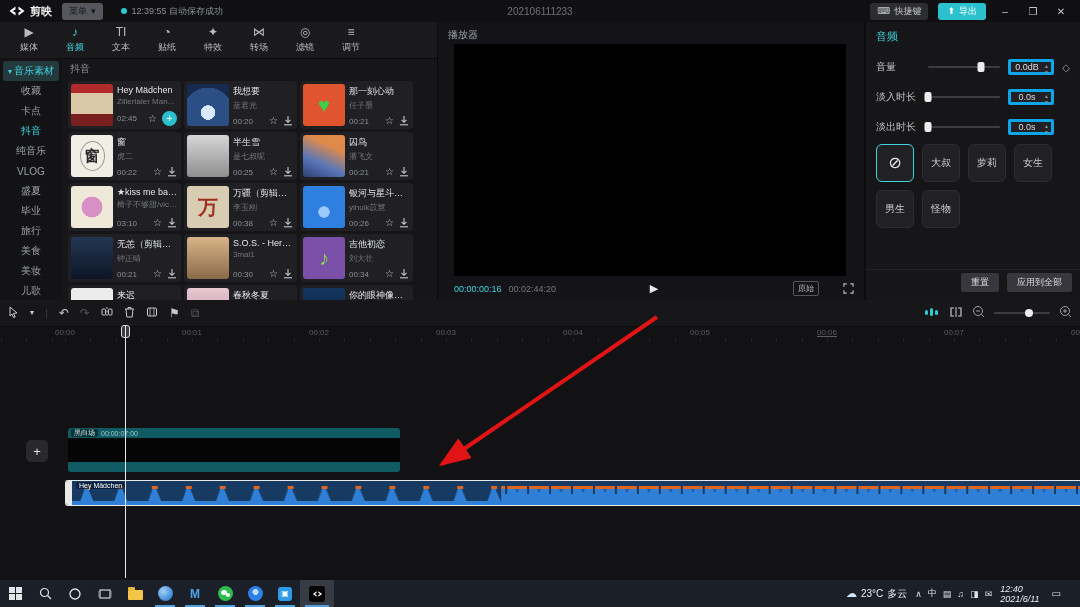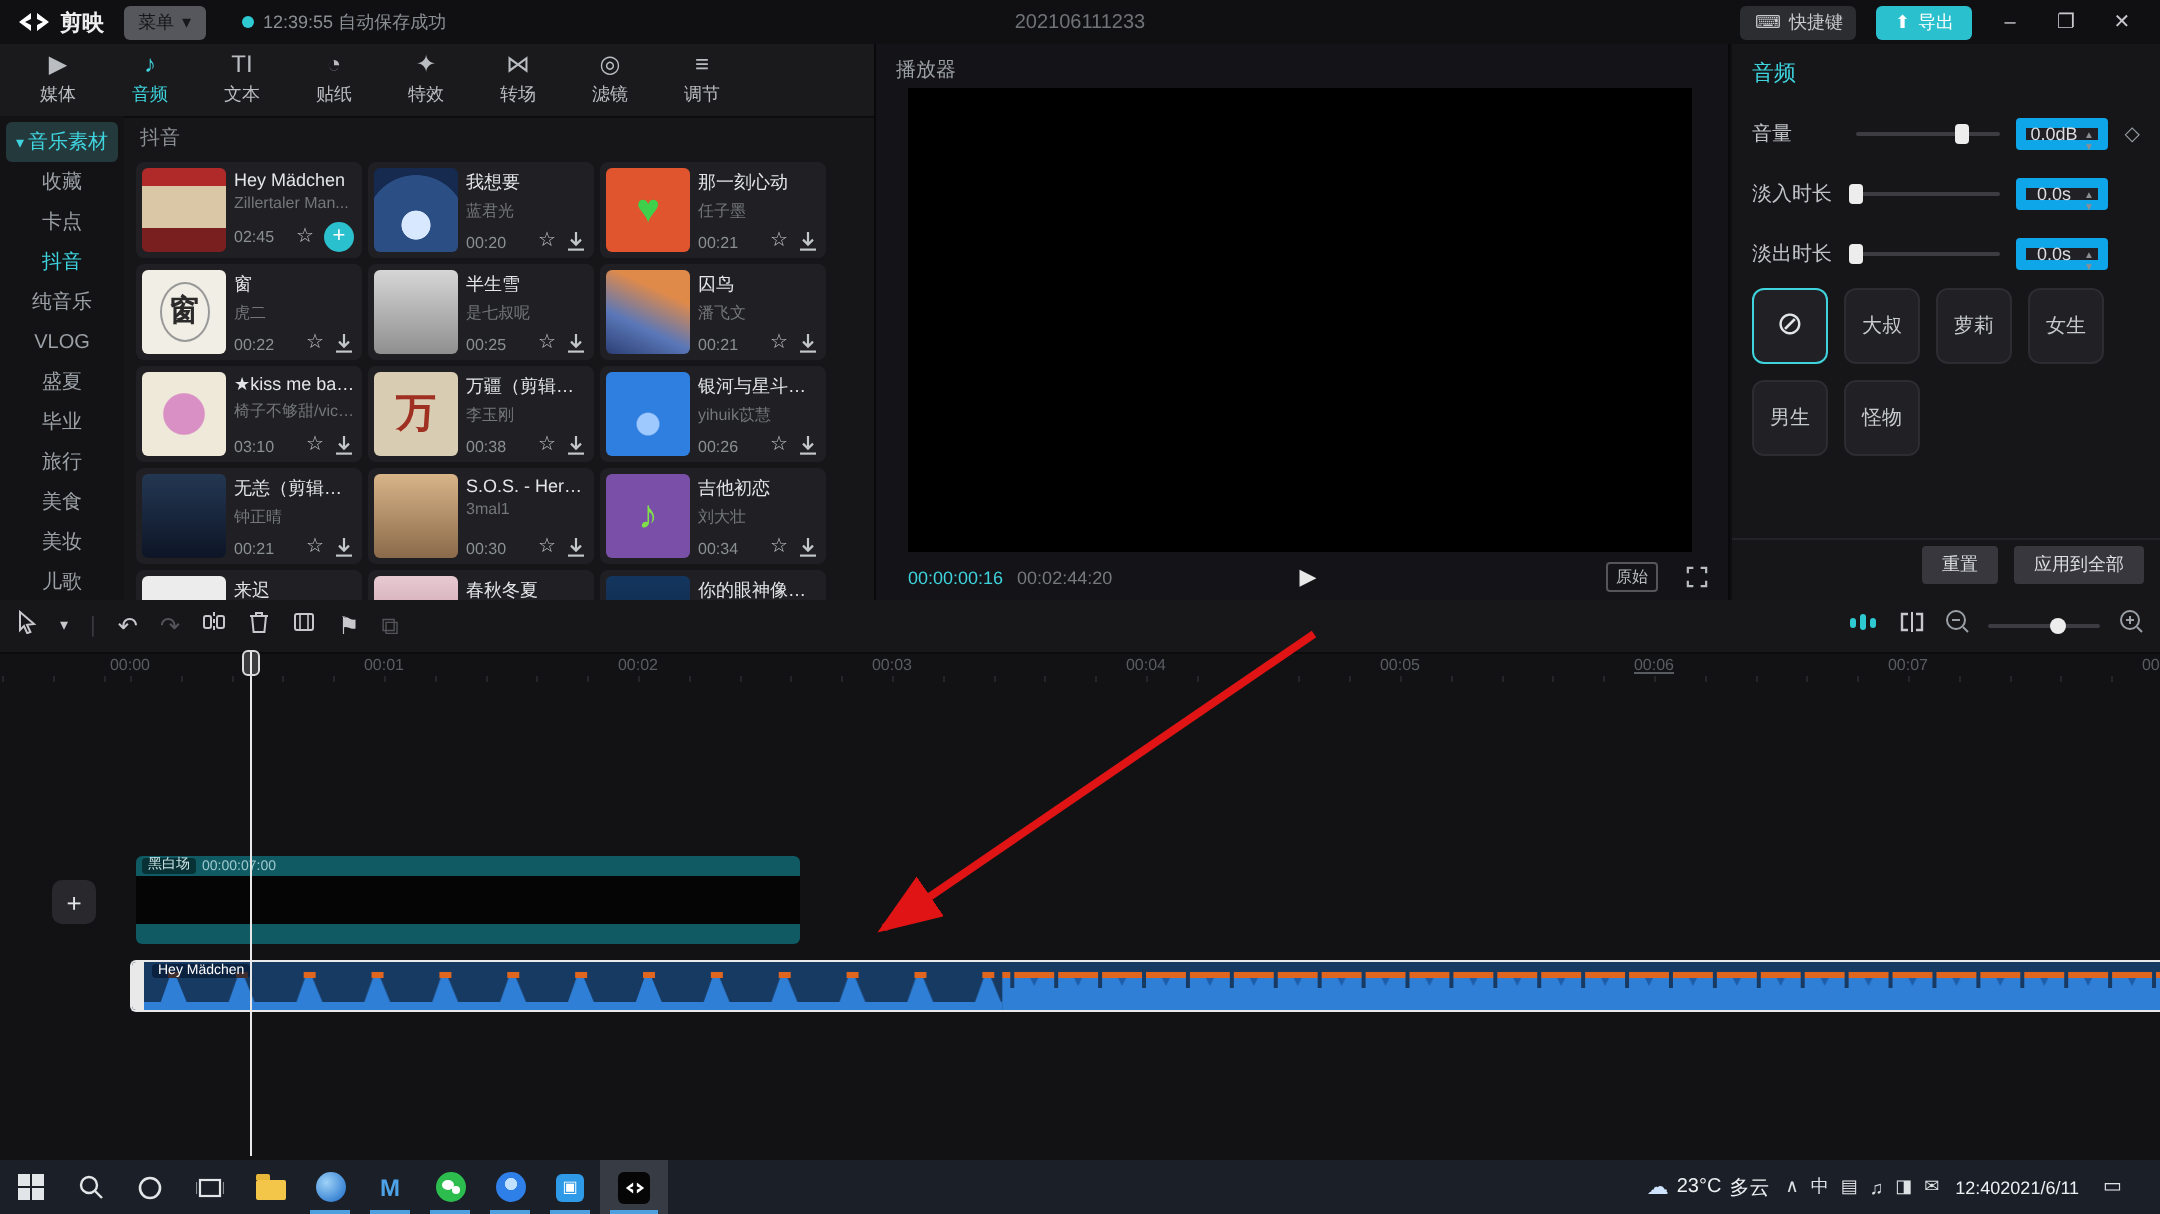--- a/index.html
+++ b/index.html
@@ -68,35 +68,35 @@
   .art15{background:linear-gradient(180deg,#14365e,#0c2242);}
 
   
   .player-panel{position:absolute;left:438px;top:22px;width:427px;height:278px;background:#141418;border-right:1px solid #09090b;box-sizing:border-box;}
   .player-head{position:absolute;left:10px;top:6px;font-size:10px;color:#9aa0a6;}
   .video{position:absolute;left:16px;top:22px;width:392px;height:232px;background:#000;}
   .pcontrols{position:absolute;left:16px;right:10px;bottom:3px;height:17px;display:flex;align-items:center;}
   .tc-cur{font-size:9px;color:#3ed3dd;}
   .tc-total{font-size:9px;color:#75787d;margin-left:7px;}
   .playbtn{position:absolute;left:50%;transform:translateX(-50%);color:#e8e8e8;font-size:11px;}
-  .pc-right{margin-left:auto;display:flex;align-items:center;gap:14px;text-align:center;}
+  .pc-right{margin-left:auto;display:flex;align-items:center;gap:24px;text-align:center;}
   .chip-orig{border:1px solid #55565a;border-radius:2px;font-size:8px;color:#b9bcc0;padding:1px 4px;}
   .expand svg{display:block;}
 
   
   .right-panel{position:absolute;left:866px;top:22px;width:214px;height:278px;background:#161619;box-sizing:border-box;padding:0 10px;}
   .rp-head{font-size:11px;color:#3ed3dd;margin-top:7px;}
   .seg{margin-top:9px;display:flex;height:19px;background:#1d1d21;border-radius:2px;overflow:hidden;}
   .seg-btn{flex:1;display:flex;align-items:center;justify-content:center;font-size:10px;color:#8a8f94;}
   .seg-btn.on{background:#37373d;color:#eceff1;}
   .srow{display:flex;align-items:center;margin-top:16px;height:14px;}
   .slabel{width:52px;font-size:10px;color:#c0c3c6;flex:none;}
   .strack{flex:1;height:2px;background:#3c3c42;border-radius:1px;position:relative;margin-right:8px;}
   .sknob{position:absolute;top:-4px;width:7px;height:10px;background:#ededed;border-radius:2px;transform:translateX(-50%);}
-  .valbox{width:46px;height:16px;background:#202025;border:5px solid #0ea5e9;border-radius:2px;flex:none;position:relative;display:flex;align-items:center;justify-content:center;font-size:9px;color:#dcdee1;padding-right:8px;box-sizing:border-box;}
+  .valbox{width:46px;height:16px;background:#202025;border:3px solid #0ea5e9;border-radius:2px;flex:none;position:relative;display:flex;align-items:center;justify-content:center;font-size:9px;color:#dcdee1;padding-right:8px;box-sizing:border-box;}
   .stepper{position:absolute;right:2px;top:1px;display:flex;flex-direction:column;line-height:6px;font-size:5px;color:#8a8f94;}
   .kfslot{width:16px;flex:none;text-align:right;font-size:10px;color:#9aa0a6;}
   .voice-title{margin-top:17px;font-size:10px;color:#c0c3c6;}
   .voices{display:flex;flex-wrap:wrap;gap:8px;margin-top:10px;width:190px;}
   .voice{width:38px;height:38px;background:#202025;border:1px solid #2c2c31;border-radius:6px;display:flex;align-items:center;justify-content:center;font-size:10px;color:#c8cbce;box-sizing:border-box;flex-direction:column;}
   .voice.selected-none{border-color:#3ed3dd;}
   .voice .vicon{font-size:16px;color:#e3e6e9;line-height:16px;}
   .rp-sep{position:absolute;left:0;right:0;bottom:30px;border-top:1px solid #232327;}
   .rp-foot{position:absolute;bottom:8px;right:8px;display:flex;gap:8px;}
   .rbtn{background:#37373d;border-radius:2px;font-size:9px;color:#dcdee1;padding:3px 10px;}
@@ -150,21 +150,21 @@
   .app-photo{width:14px;height:14px;border-radius:3px;background:#2f9ae8;display:flex;align-items:center;justify-content:center;color:#fff;font-size:8px;}
   .capcut-sq{width:16px;height:16px;border-radius:3px;background:#060607;display:flex;align-items:center;justify-content:center;}
   .folder{width:15px;height:10px;background:#f3c64a;border-radius:1px;position:relative;margin-top:3px;}
   .folder::before{content:"";position:absolute;left:0;top:-3px;width:7px;height:3px;background:#e8b73a;border-radius:1px 1px 0 0;}
   .tray{margin-left:auto;display:flex;align-items:center;gap:8px;padding-right:2px;}
   .weather{display:flex;align-items:center;gap:4px;}
   .wicon{color:#cfe3ff;font-size:11px;}
   .wtext{font-size:10px;color:#eceff1;}
   .trayicons{display:flex;align-items:center;gap:6px;}
   .tray-g{font-size:9px;color:#dfe3e6;}
-  .clock{display:flex;flex-direction:row;align-items:flex-end;line-height:10px;}
+  .clock{display:flex;flex-direction:column;align-items:flex-start;line-height:10px;font-style:italic;}
   .clock span{font-size:9px;color:#eceff1;}
   .notif{font-size:10px;color:#dfe3e6;padding:0 4px;}
   .showdesk{width:4px;border-left:1px solid #3a3f47;}
 </style>
 </head>
 <body>
 
 <div id="app">
 
   <div class="titlebar">

